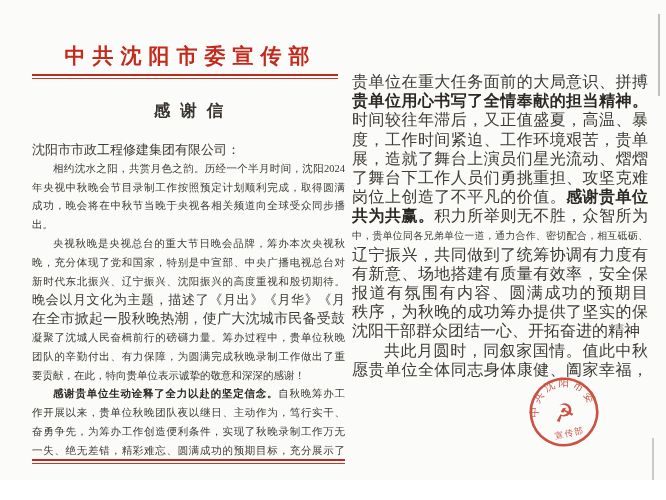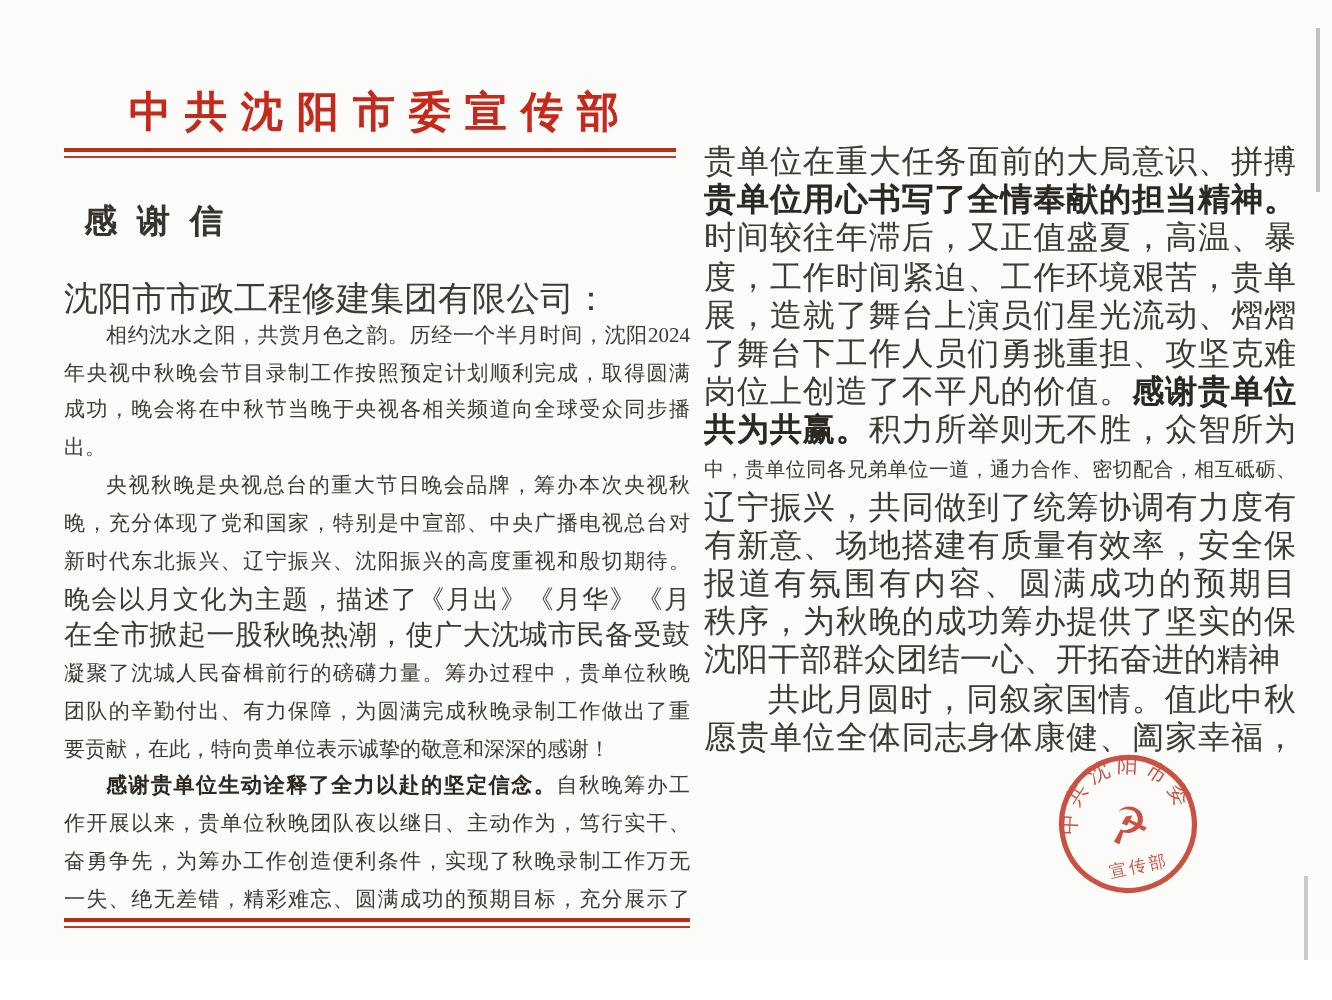--- a/index.html
+++ b/index.html
@@ -10,21 +10,21 @@
   
   .org{
     position:absolute;left:32px;top:42px;width:310px;text-align:center;
     font-size:21px;font-weight:bold;color:#c32a1c;letter-spacing:7px;text-indent:7px;
     white-space:nowrap;
   }
   .rule{position:absolute;left:32px;height:2px;border-top:2.6px solid #ba2b1a;border-bottom:1px solid #c4382a;}
   .rule-hdr{top:74px;width:306px;}
   .rule-ftr{top:459px;width:313px;}
   .title{
-    position:absolute;left:32px;top:100px;width:313px;
+    position:absolute;left:32px;top:100px;width:313px;text-align:center;
     font-size:16.5px;font-weight:bold;letter-spacing:10px;text-indent:10px;color:#37332e;
   }
   
   .col{position:absolute;color:#3e3a35;}
   .col-left{left:32px;top:141px;width:313px;}
   .col-right{left:352px;top:72px;width:296px;}
   .col-left .bline{font-size:10.5px;height:18.8px;line-height:18.8px;}
   .col-right .bline{font-size:16px;height:19.2px;line-height:19.2px;}
   .bline{overflow:hidden;white-space:normal;}
   .bline.just{text-align:justify;text-align-last:justify;text-justify:inter-character;}
@@ -48,21 +48,21 @@
 </head>
 <body>
 
 <div class="page">
 
   <div class="org">中共沈阳市委宣传部</div>
   <div class="rule rule-hdr"></div>
   <div class="title">感谢信</div>
 
   <div class="col col-left">
-      <div class="bline" style="font-size: 17px;"><span>沈阳市市政工程修建集团有限公司：</span></div>
+      <div class="bline" style="font-size: 13px;"><span>沈阳市市政工程修建集团有限公司：</span></div>
       <div class="bline just ind"><span>相约沈水之阳，共赏月色之韵。历经一个半月时间，沈阳2024</span></div>
       <div class="bline just"><span>年央视中秋晚会节目录制工作按照预定计划顺利完成，取得圆满</span></div>
       <div class="bline just"><span>成功，晚会将在中秋节当晚于央视各相关频道向全球受众同步播</span></div>
       <div class="bline"><span>出。</span></div>
       <div class="bline just ind"><span>央视秋晚是央视总台的重大节日晚会品牌，筹办本次央视秋</span></div>
       <div class="bline just"><span>晚，充分体现了党和国家，特别是中宣部、中央广播电视总台对</span></div>
       <div class="bline just"><span>新时代东北振兴、辽宁振兴、沈阳振兴的高度重视和殷切期待。</span></div>
       <div class="bline just" style="font-size: 13px;"><span>晚会以月文化为主题，描述了《月出》《月华》《月明》三个篇章，</span></div>
       <div class="bline just" style="font-size: 14px;"><span>在全市掀起一股秋晚热潮，使广大沈城市民备受鼓舞、倍感自豪，</span></div>
       <div class="bline just"><span>凝聚了沈城人民奋楫前行的磅礴力量。筹办过程中，贵单位秋晚</span></div>

